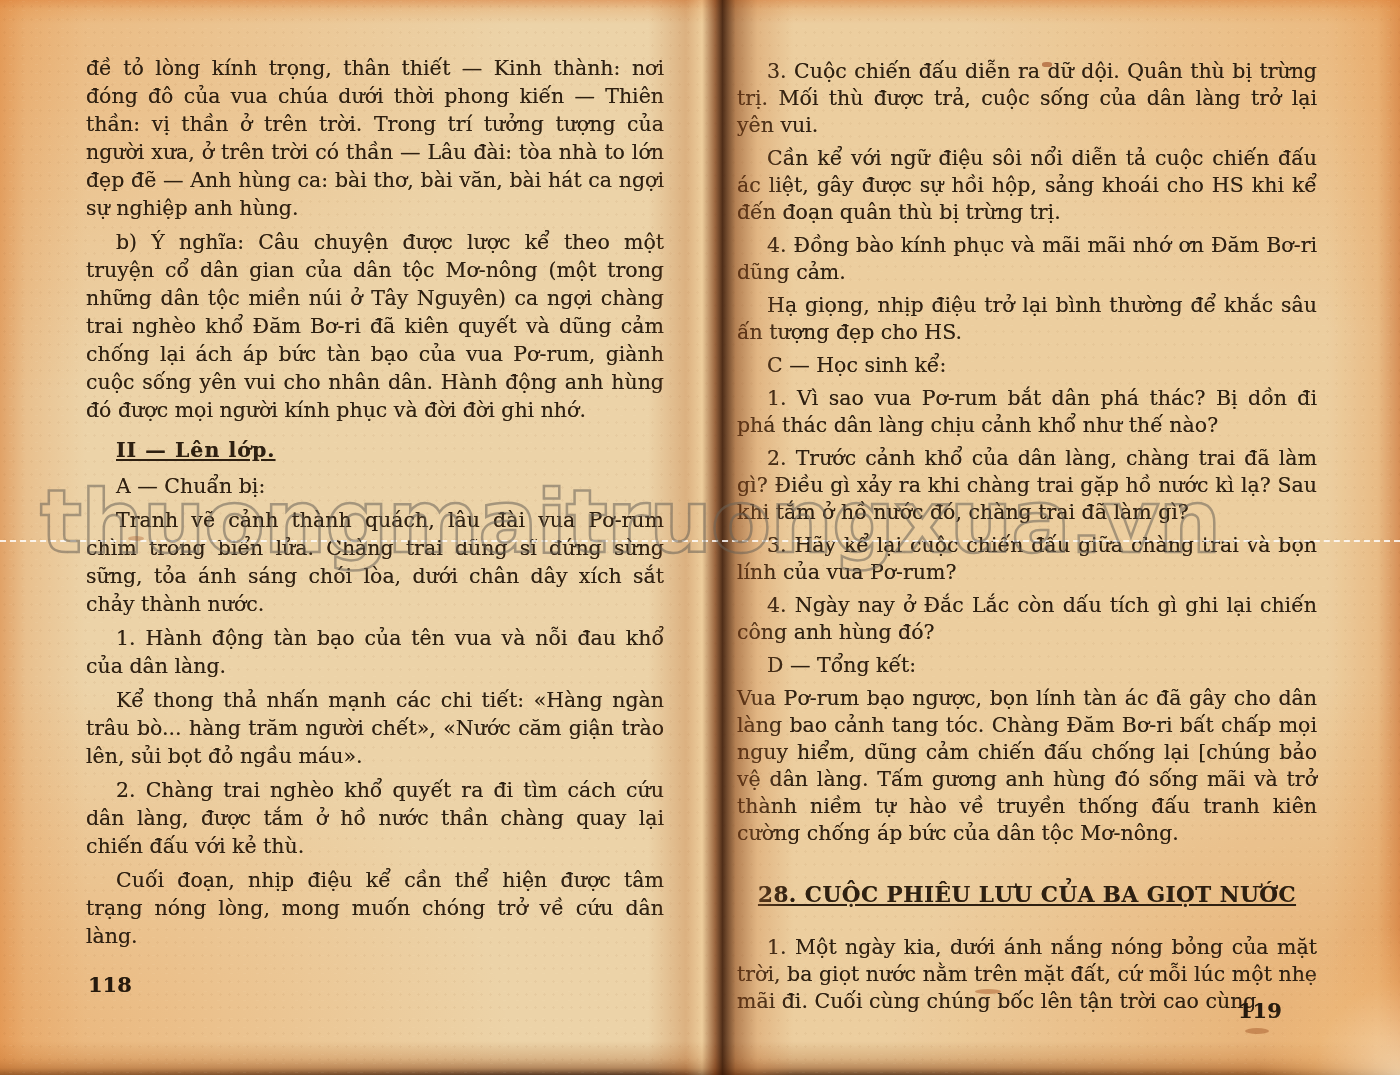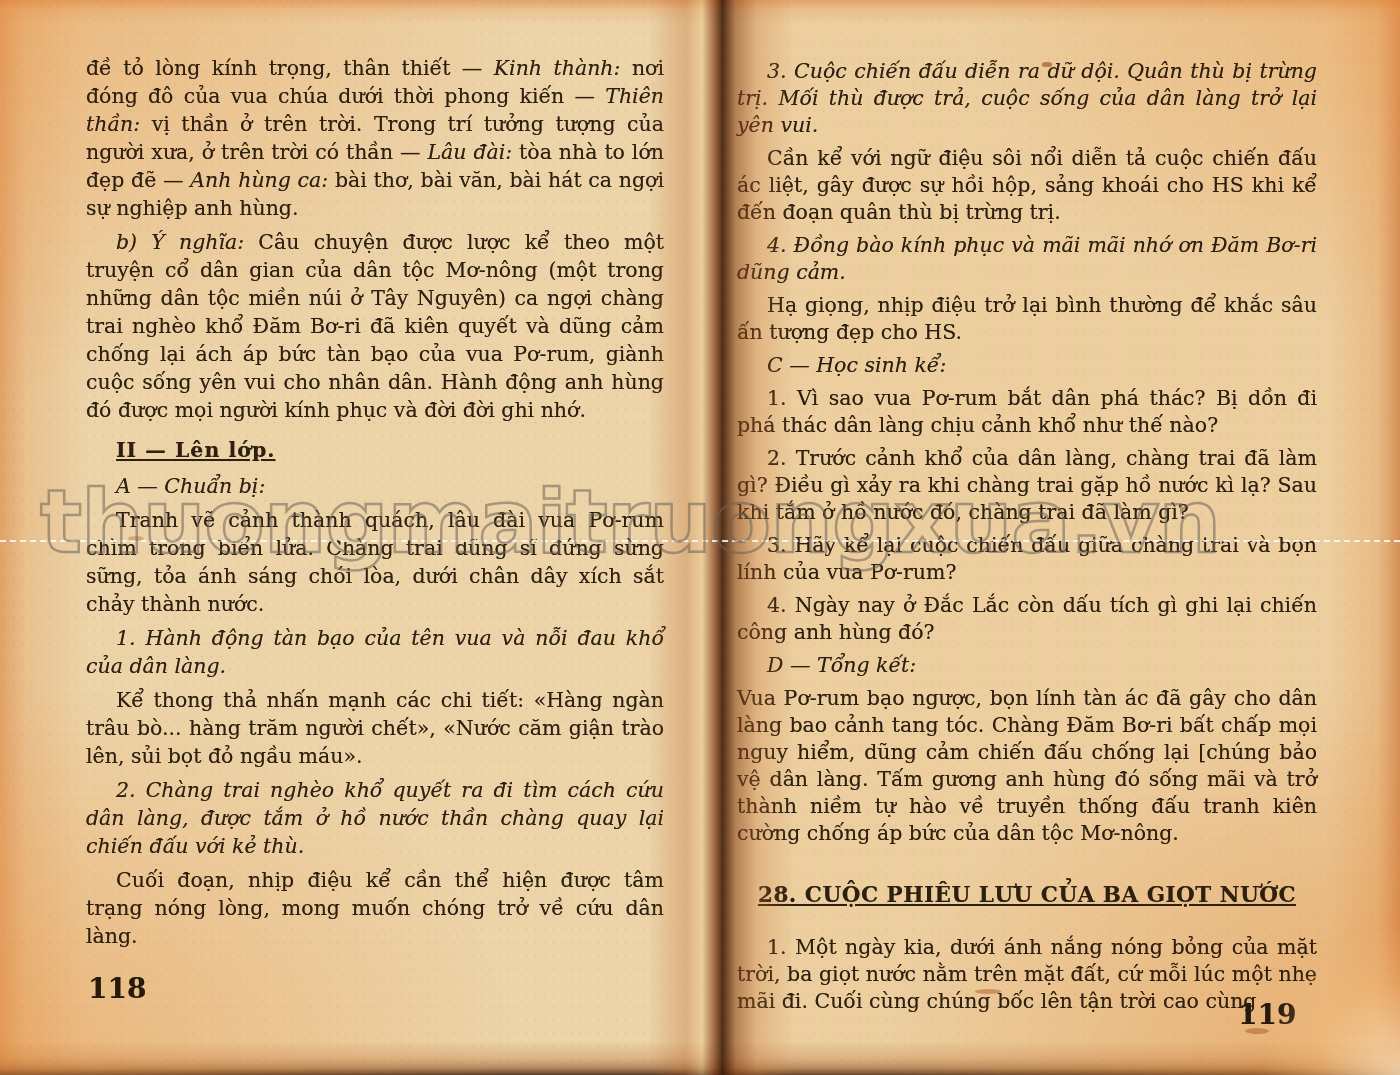--- a/index.html
+++ b/index.html
@@ -68,25 +68,25 @@
   .col-left{left:86px;top:54px;width:578px;line-height:28px;}
   .col-right{left:737px;top:58px;width:580px;line-height:27px;}
   .blk{margin:0 0 6px 0;}
   .blk.ind{text-indent:30px;}
   .blk.h2{margin:12px 0 8px 0;letter-spacing:1px;}
   .blk.title{
     text-align:center;text-indent:0;
     font-weight:bold;font-size:21.5px;letter-spacing:0.5px;
     margin:34px 0 26px 0;
   }
-  .it{font-style:italic;}
+  .it{}
   .bd{font-weight:bold;text-decoration:underline;}
 
   .pagenum{
-    position:absolute;color:#261a0d;font-weight:bold;font-size:28px;
+    position:absolute;color:#261a0d;font-weight:bold;font-size:21px;
     text-shadow:0 0 0.5px rgba(40,26,12,0.6);
   }
   .pn-left{left:88px;top:972px;}
   .pn-right{left:1238px;top:998px;}
 
   .watermark{
     position:absolute;left:40px;top:470px;width:1320px;
     font-family:"DejaVu Sans","Liberation Sans",sans-serif;
     font-weight:bold;font-size:88px;letter-spacing:-1px;
     color:rgba(0,0,0,0);

